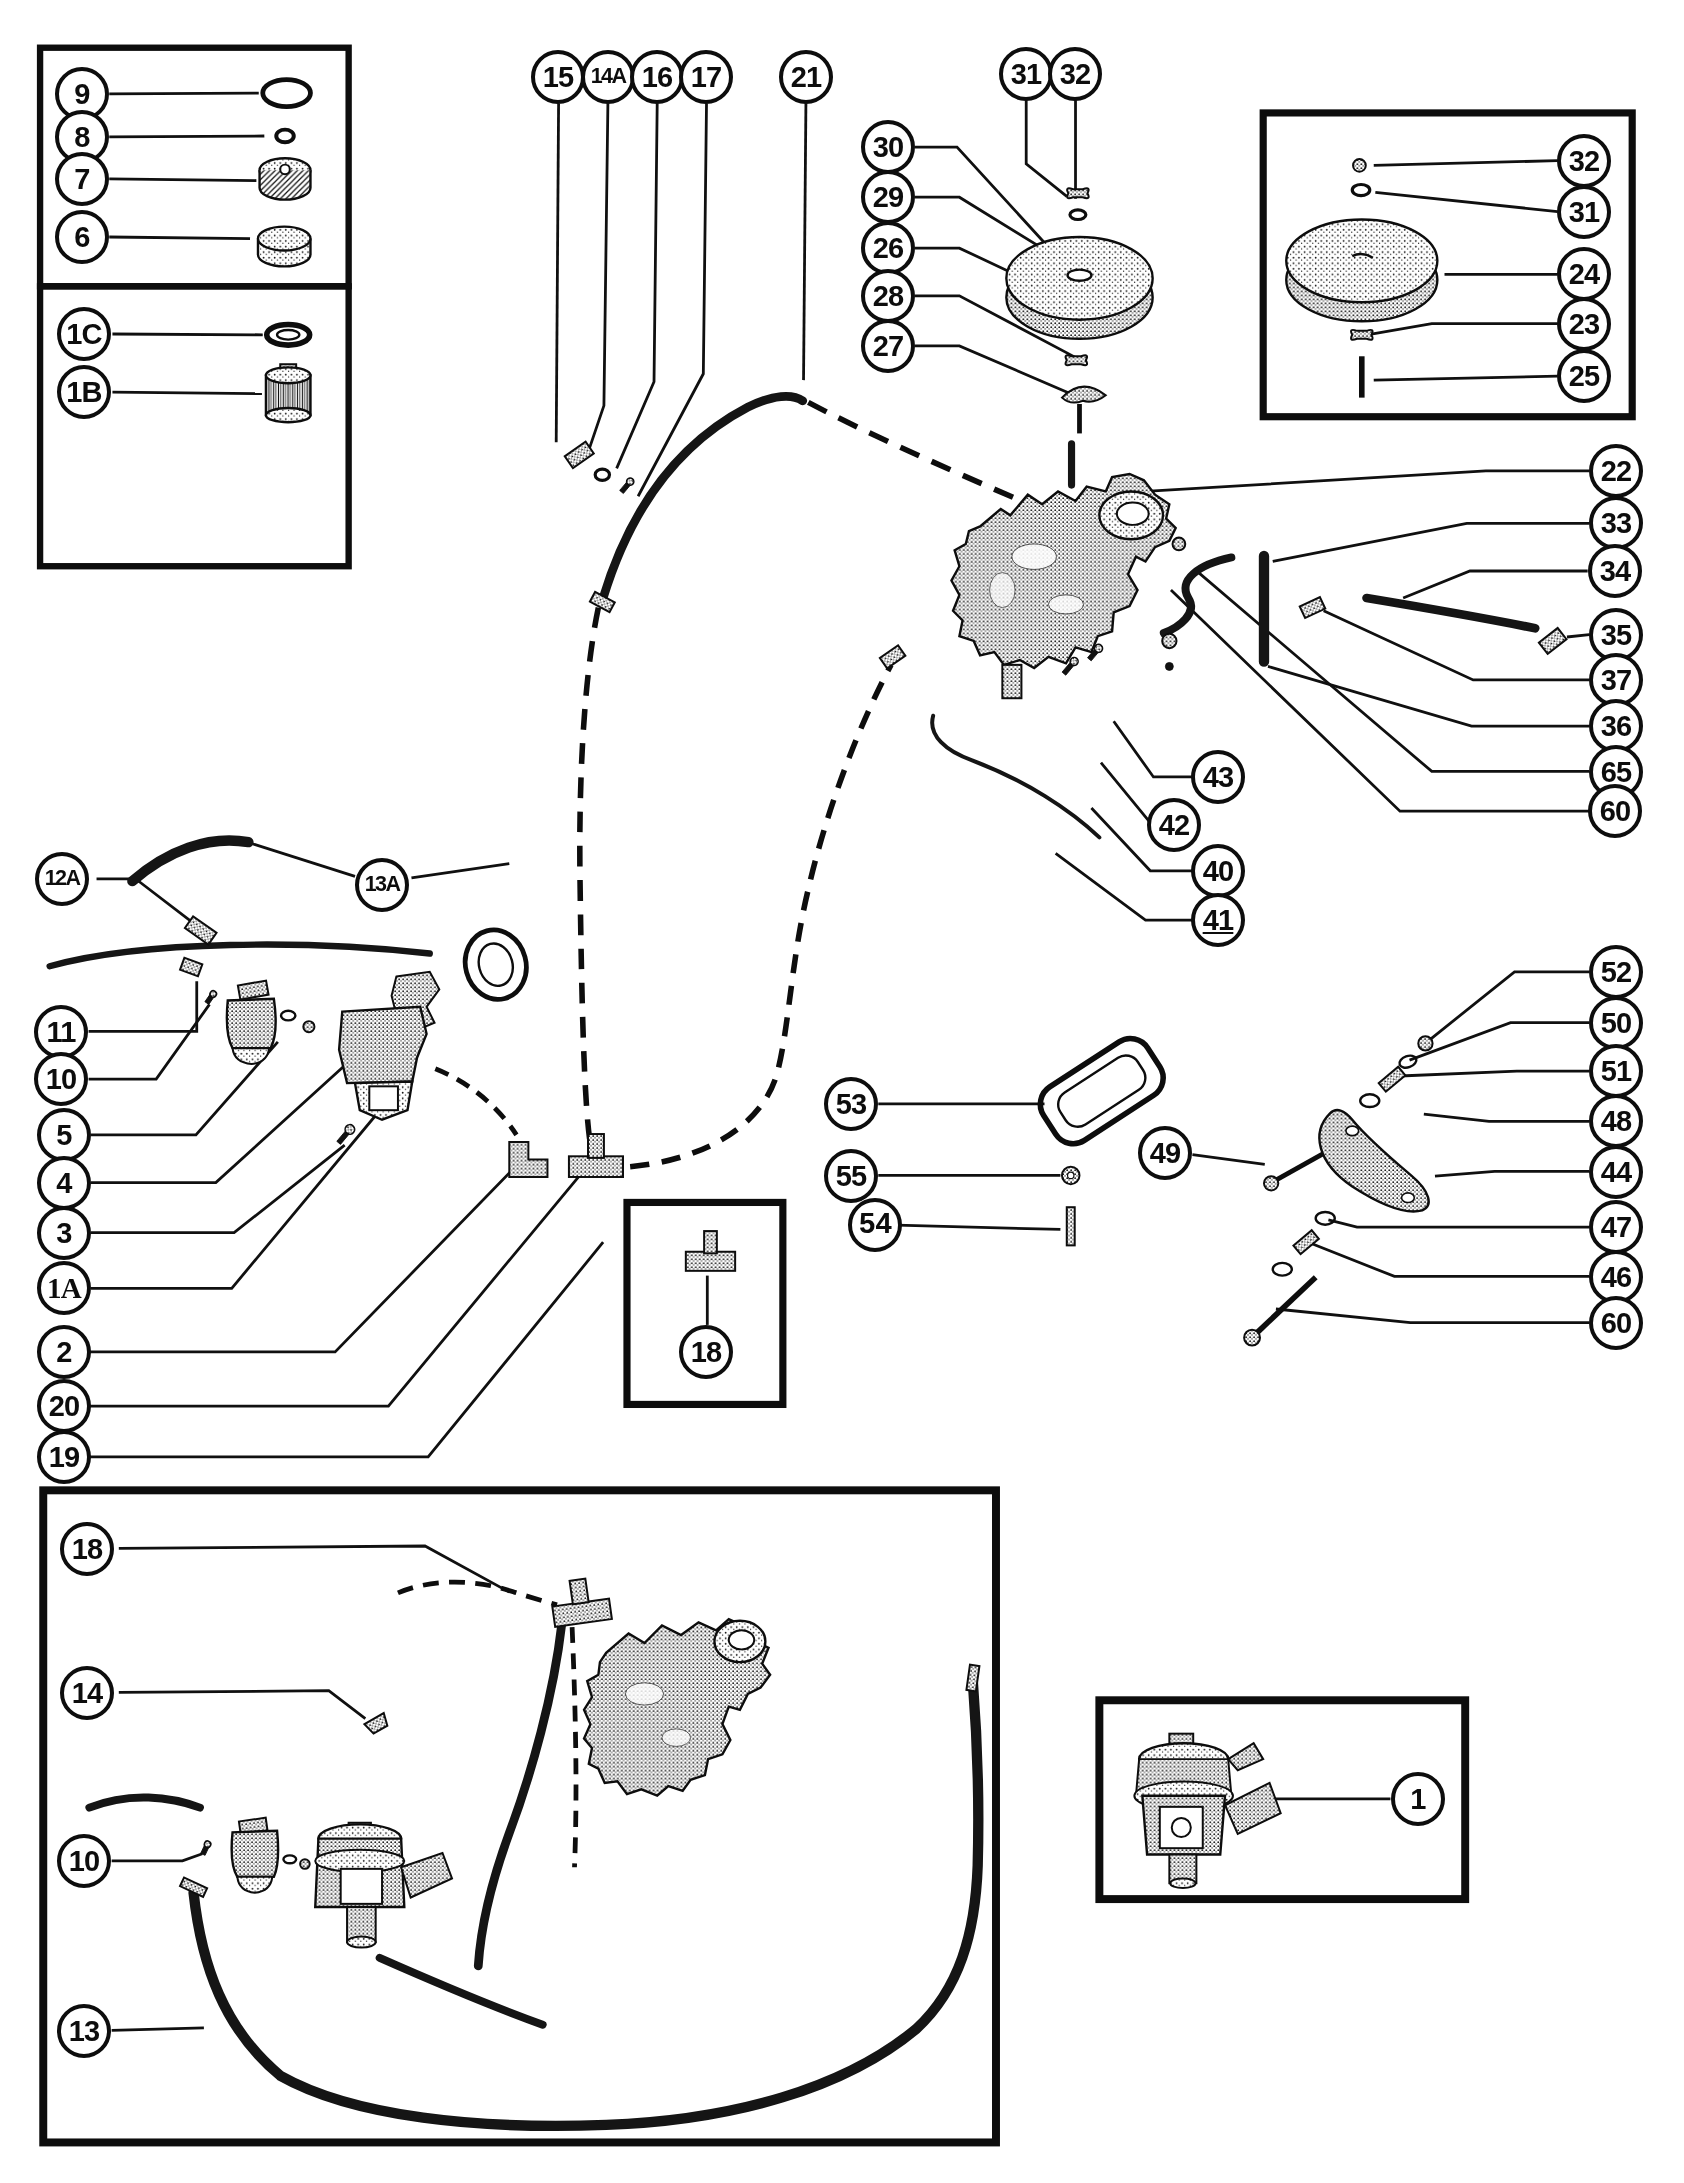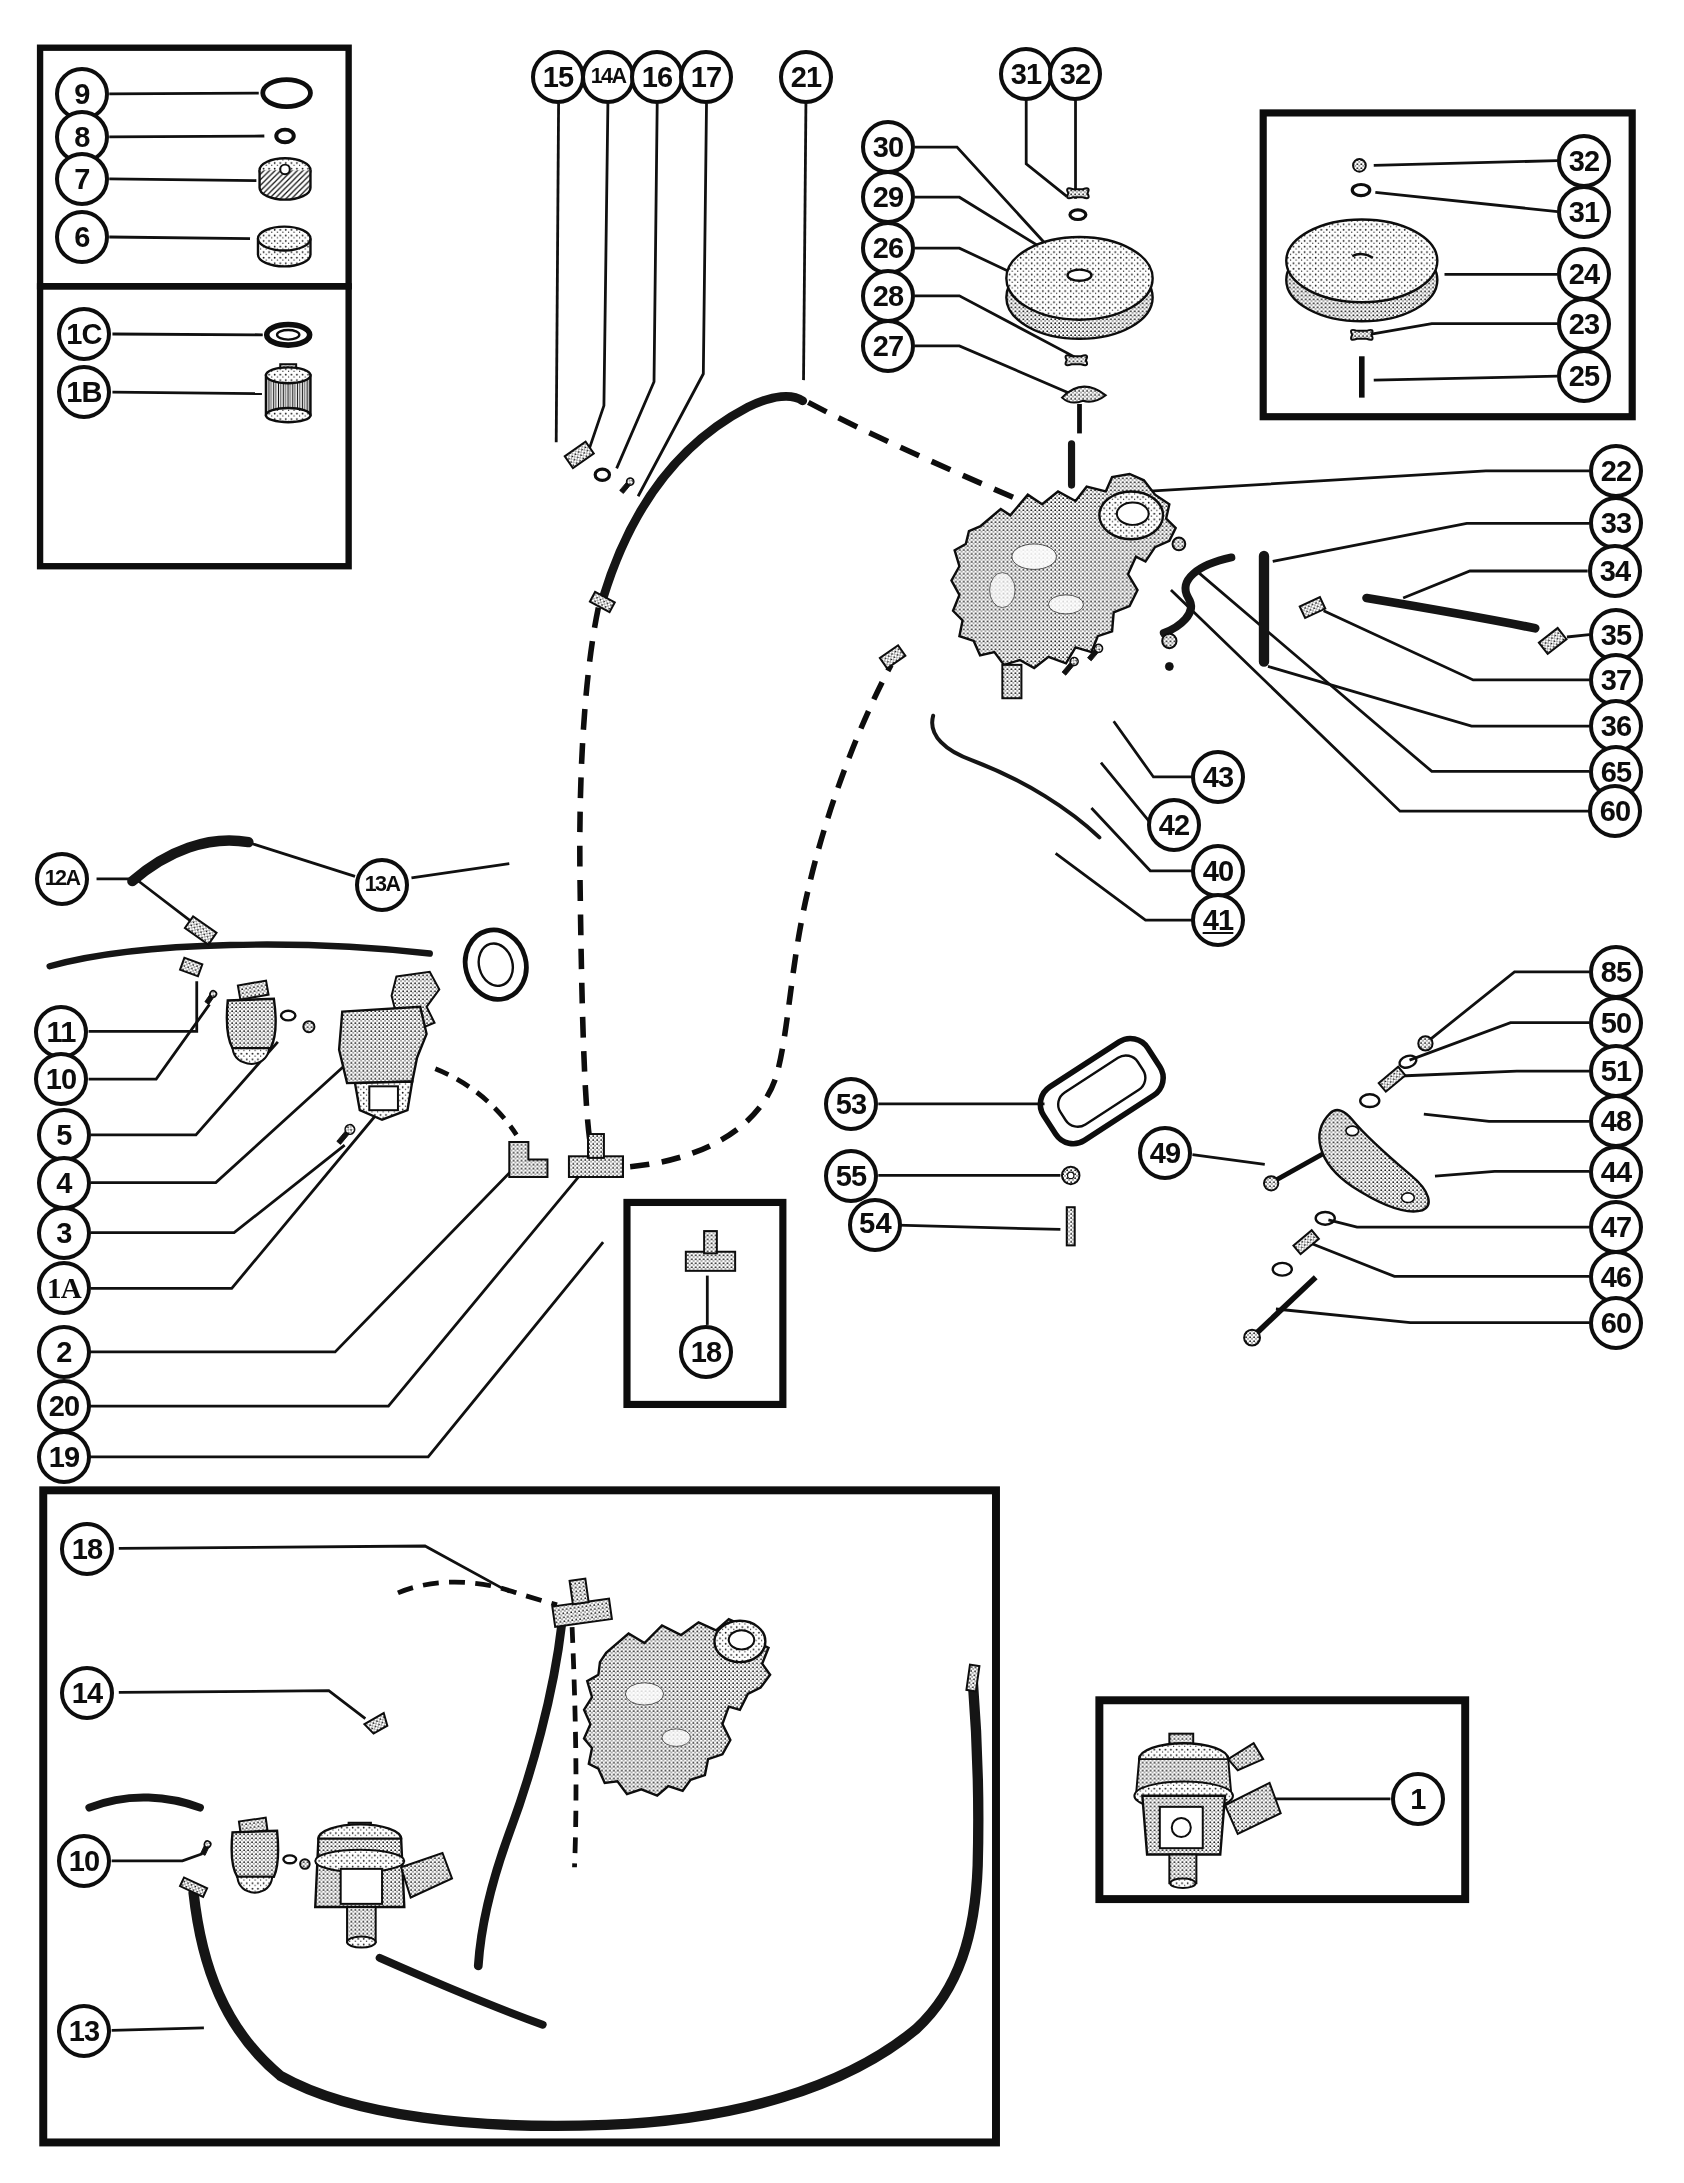--- a/index.html
+++ b/index.html
@@ -401,21 +401,21 @@
       <div class="callout" style="left: 64px; top: 1233px;">3</div>
       <div class="callout" style="left: 64px; top: 1288px; font-family: Liberation Serif, serif;">1A</div>
       <div class="callout" style="left: 64px; top: 1352px;">2</div>
       <div class="callout" style="left: 64px; top: 1406px;">20</div>
       <div class="callout" style="left: 64px; top: 1457px;">19</div>
       <div class="callout" style="left: 851px; top: 1104px;">53</div>
       <div class="callout" style="left: 851px; top: 1176px;">55</div>
       <div class="callout" style="left: 875px; top: 1225px; font-family: Liberation Mono, monospace;">54</div>
       <div class="callout" style="left: 1165px; top: 1153px;">49</div>
       <div class="callout" style="left: 706px; top: 1352px;">18</div>
-      <div class="callout" style="left: 1616px; top: 972px;">85</div>
+      <div class="callout" style="left: 1616px; top: 972px;">52</div>
       <div class="callout" style="left: 1616px; top: 1023px;">50</div>
       <div class="callout" style="left: 1616px; top: 1071px;">51</div>
       <div class="callout" style="left: 1616px; top: 1121px;">48</div>
       <div class="callout" style="left: 1616px; top: 1172px;">44</div>
       <div class="callout" style="left: 1616px; top: 1227px;">47</div>
       <div class="callout" style="left: 1616px; top: 1277px;">46</div>
       <div class="callout" style="left: 1616px; top: 1323px;">60</div>
       <div class="callout" style="left: 87px; top: 1549px;">18</div>
       <div class="callout" style="left: 87px; top: 1693px;">14</div>
       <div class="callout" style="left: 84px; top: 1861px;">10</div>

